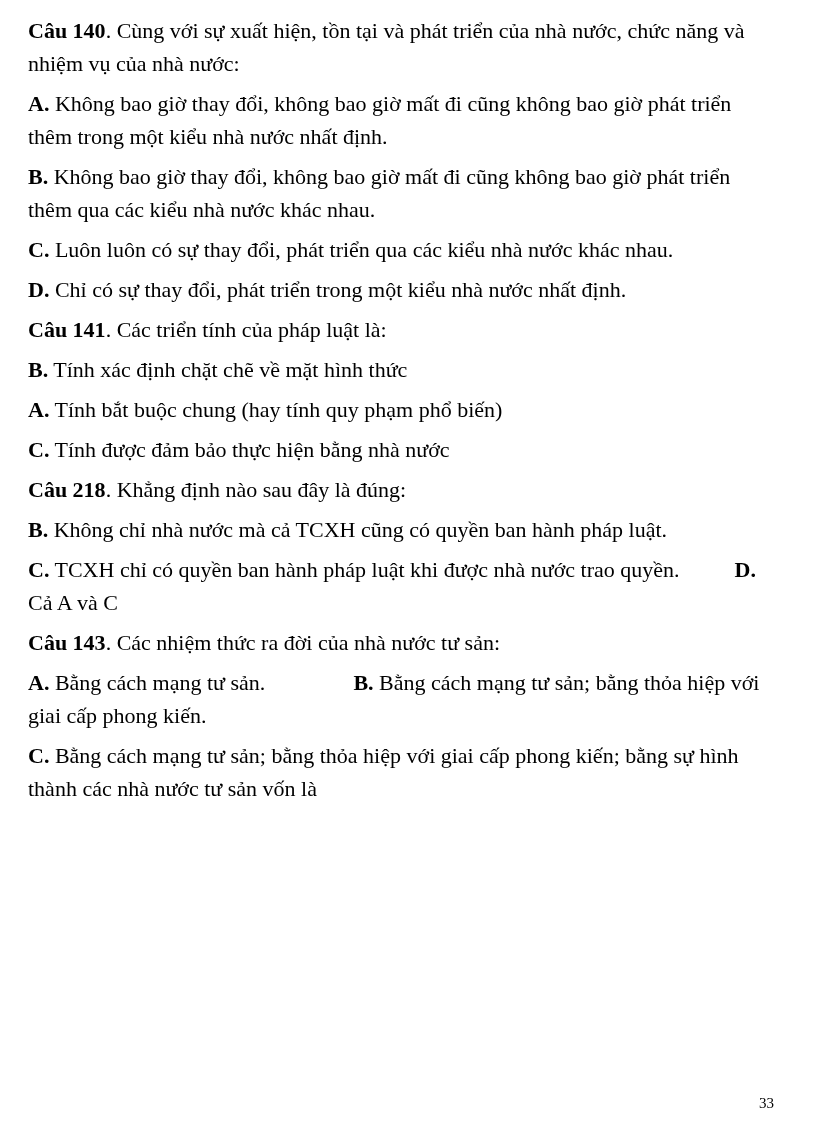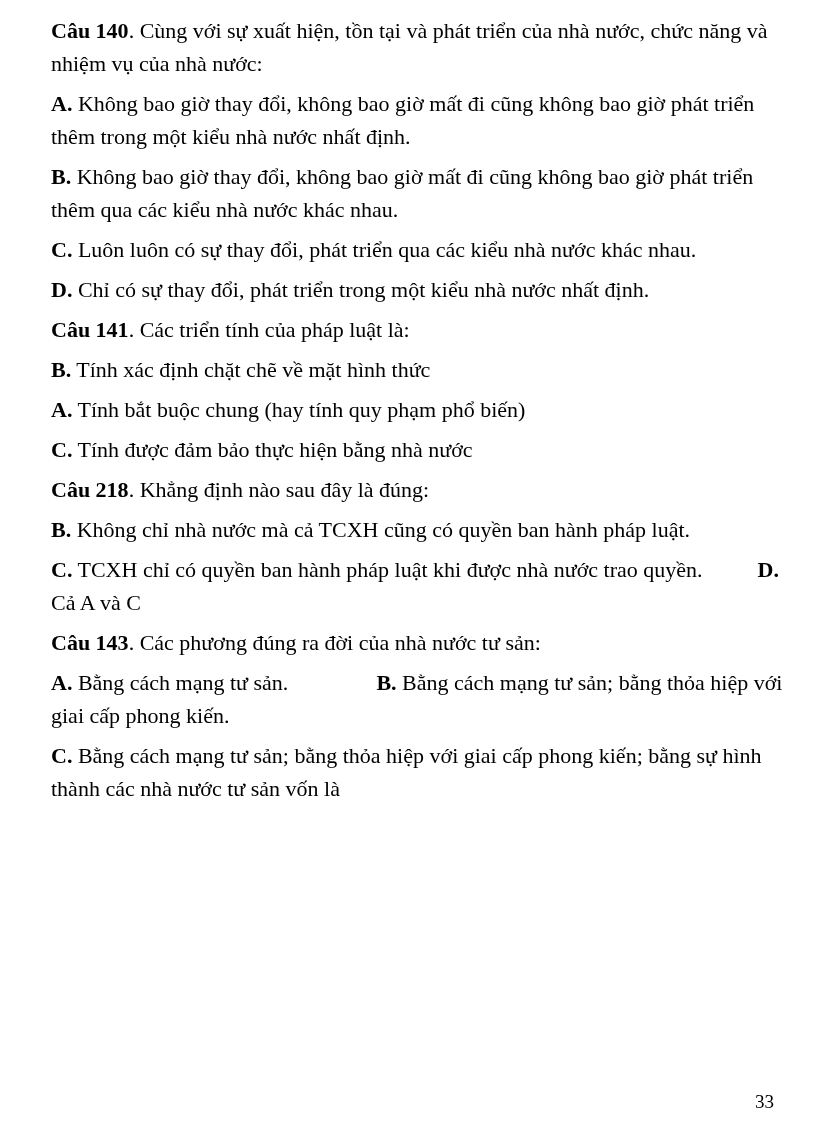--- a/index.html
+++ b/index.html
@@ -12,21 +12,21 @@
     height: 1123px;
     position: relative;
     font-family: "Liberation Serif", "DejaVu Serif", serif;
     color: #000000;
     overflow: hidden;
   }
   .page {
     box-sizing: border-box;
     width: 816px;
     height: 1123px;
-    padding: 12px 38px 0 51px;
+    padding: 12px 38px 0 28px;
     border-radius: 26px;
   }
   .content {
     width: 742px;
   }
   p.para {
     margin: 7px 0 0 0;
     font-size: 22px;
     line-height: 1.5;
     text-align: left;
@@ -34,40 +34,40 @@
   p.para:first-child {
     margin-top: 2px;
   }
   .b {
     font-weight: bold;
   }
   .page-number {
     position: absolute;
     right: 42px;
     bottom: 12px;
-    font-size: 19px;
+    font-size: 15px;
     line-height: 1;
   }
 </style>
 </head>
 <body>
 
 <div class="page">
   <div class="content">
       <p class="para"><span class="b">Câu 140</span><span>. Cùng với sự xuất hiện, tồn tại và phát triển của nhà nước, chức năng và nhiệm vụ của nhà nước:</span></p>
       <p class="para"><span class="b">A.</span><span> Không bao giờ thay đổi, không bao giờ mất đi cũng không bao giờ phát triển thêm trong một kiểu nhà nước nhất định.</span></p>
       <p class="para"><span class="b">B.</span><span> Không bao giờ thay đổi, không bao giờ mất đi cũng không bao giờ phát triển thêm qua các kiểu nhà nước khác nhau.</span></p>
       <p class="para"><span class="b">C.</span><span> Luôn luôn có sự thay đổi, phát triển qua các kiểu nhà nước khác nhau.</span></p>
       <p class="para"><span class="b">D.</span><span> Chỉ có sự thay đổi, phát triển trong một kiểu nhà nước nhất định.</span></p>
       <p class="para"><span class="b">Câu 141</span><span>. Các triển tính của pháp luật là:</span></p>
       <p class="para"><span class="b">B.</span><span> Tính xác định chặt chẽ về mặt hình thức</span></p>
       <p class="para"><span class="b">A.</span><span> Tính bắt buộc chung (hay tính quy phạm phổ biến)</span></p>
       <p class="para"><span class="b">C.</span><span> Tính được đảm bảo thực hiện bằng nhà nước</span></p>
       <p class="para"><span class="b">Câu 218</span><span>. Khẳng định nào sau đây là đúng:</span></p>
       <p class="para"><span class="b">B.</span><span> Không chỉ nhà nước mà cả TCXH cũng có quyền ban hành pháp luật.</span></p>
       <p class="para"><span class="b">C.</span><span> TCXH chỉ có quyền ban hành pháp luật khi được nhà nước trao quyền.&nbsp;&nbsp;&nbsp;&nbsp;&nbsp;&nbsp;&nbsp;&nbsp;&nbsp;&nbsp;</span><span class="b">D.</span><span> Cả A và C</span></p>
-      <p class="para"><span class="b">Câu 143</span><span>. Các phương đúng ra đời của nhà nước tư sản:</span></p>
+      <p class="para"><span class="b">Câu 143</span><span>. Các nhiệm thức ra đời của nhà nước tư sản:</span></p>
       <p class="para"><span class="b">A.</span><span> Bằng cách mạng tư sản.&nbsp;&nbsp;&nbsp;&nbsp;&nbsp;&nbsp;&nbsp;&nbsp;&nbsp;&nbsp;&nbsp;&nbsp;&nbsp;&nbsp;&nbsp;&nbsp;</span><span class="b">B.</span><span> Bằng cách mạng tư sản; bằng thỏa hiệp với giai cấp phong kiến.</span></p>
       <p class="para"><span class="b">C.</span><span> Bằng cách mạng tư sản; bằng thỏa hiệp với giai cấp phong kiến; bằng sự hình thành các nhà nước tư sản vốn là</span></p>
     </div>
 </div>
 
 <div class="page-number">33</div>
 
 </body></html>

